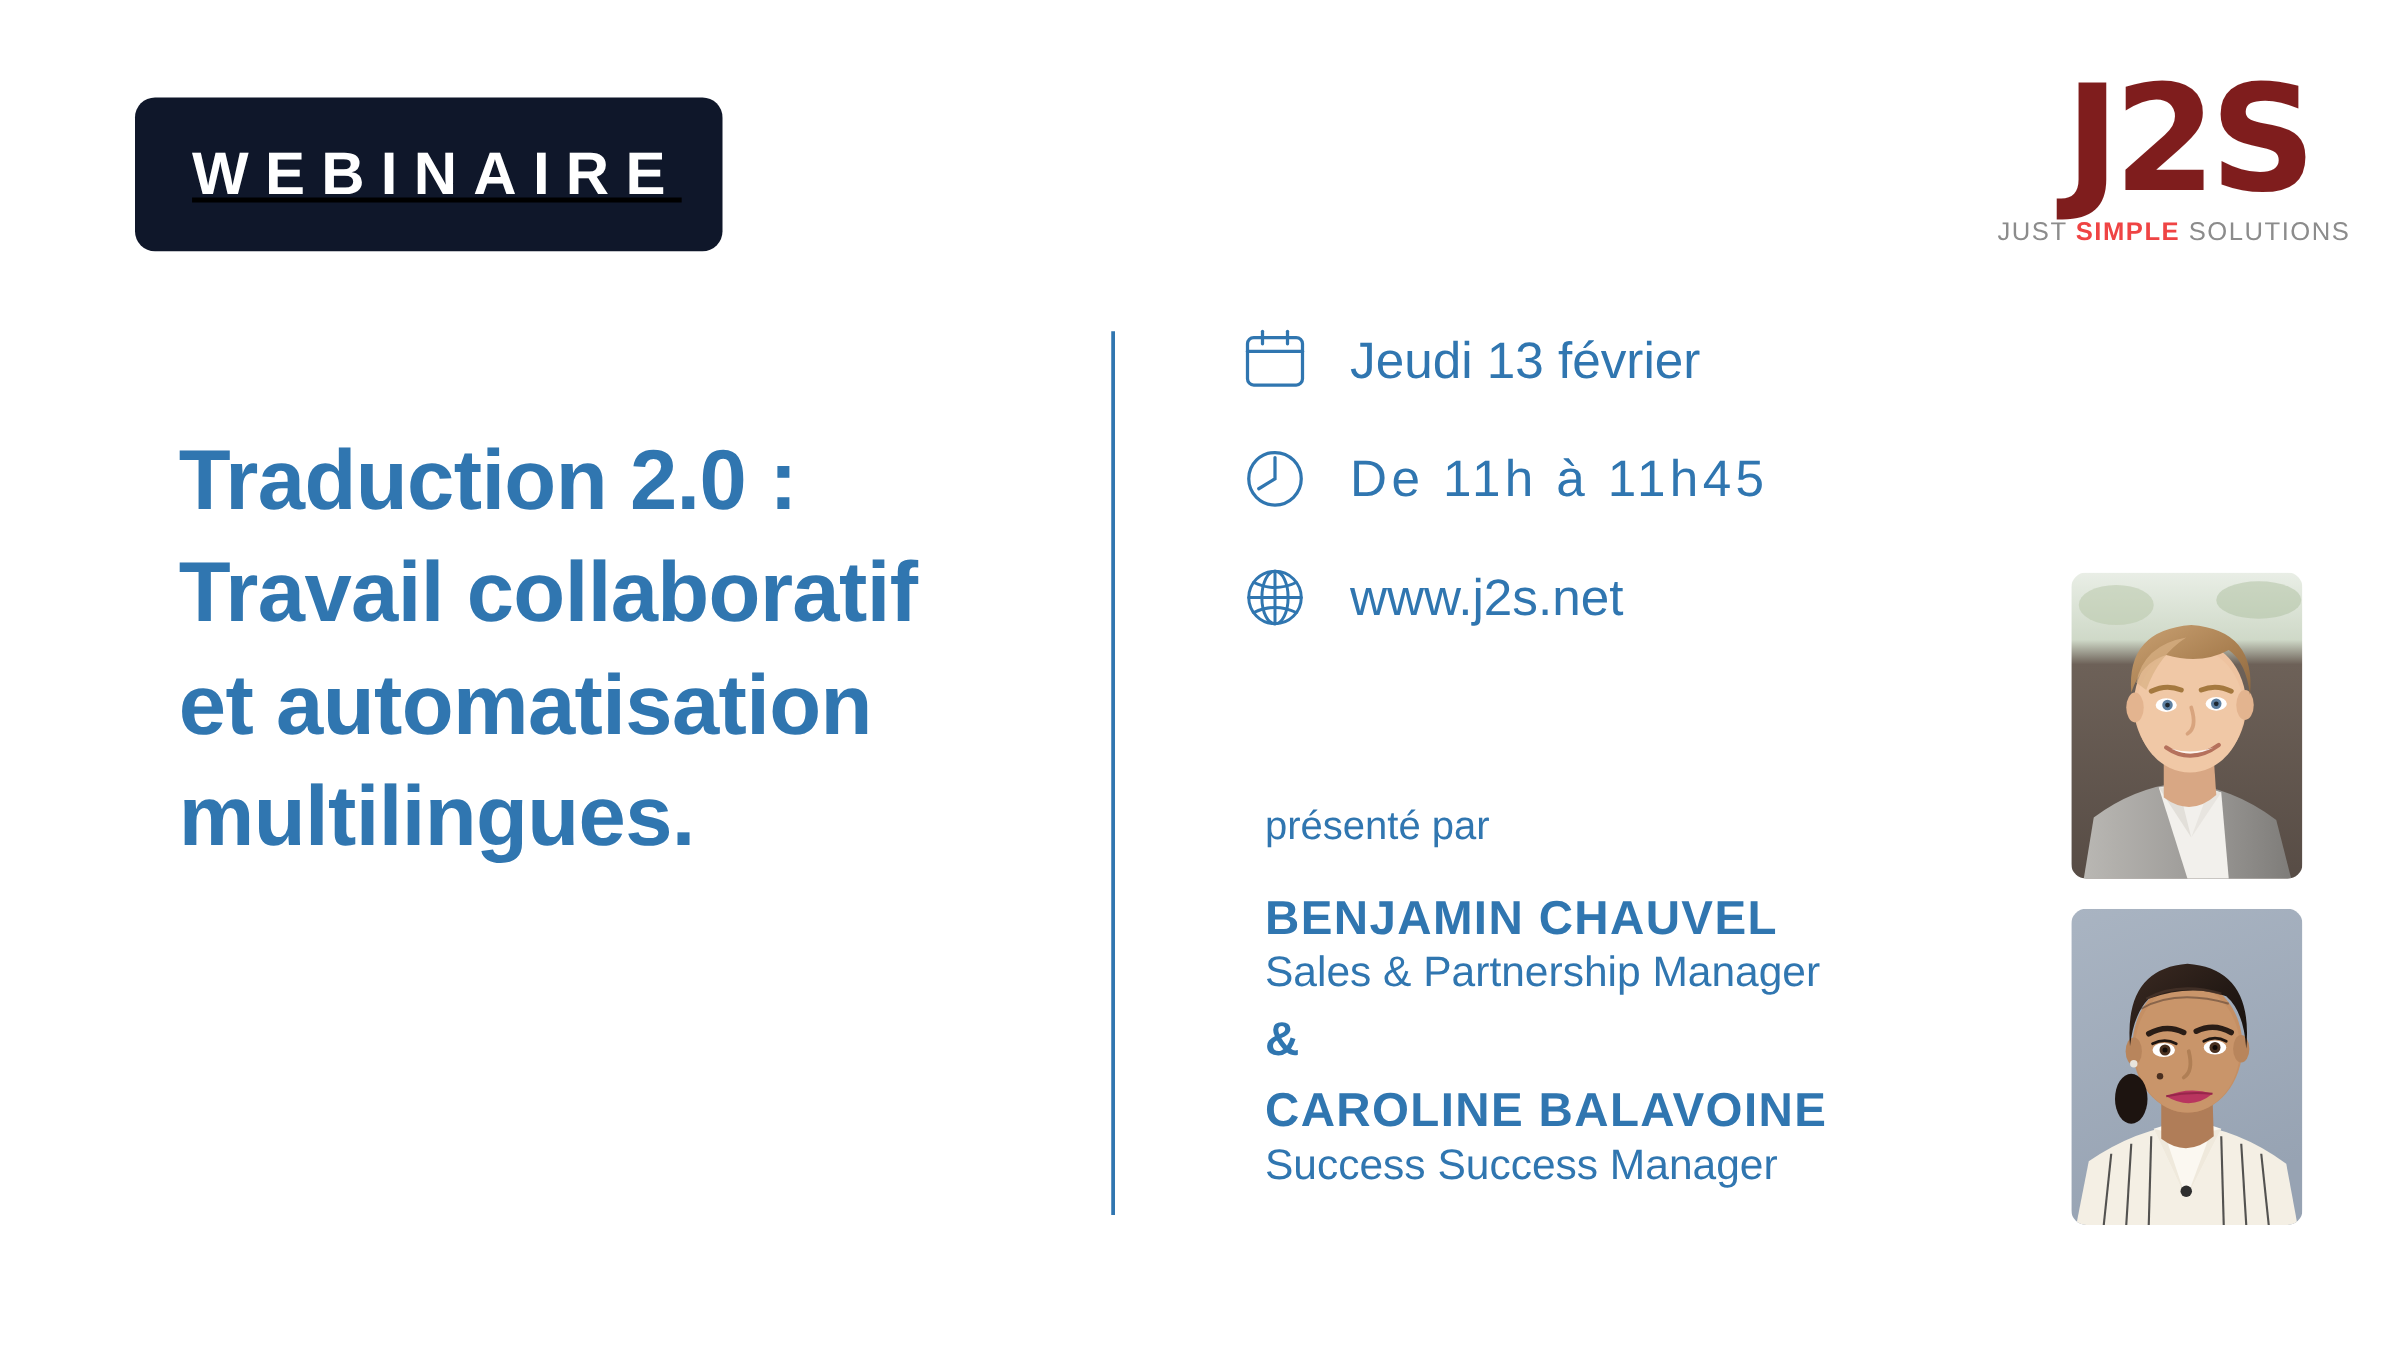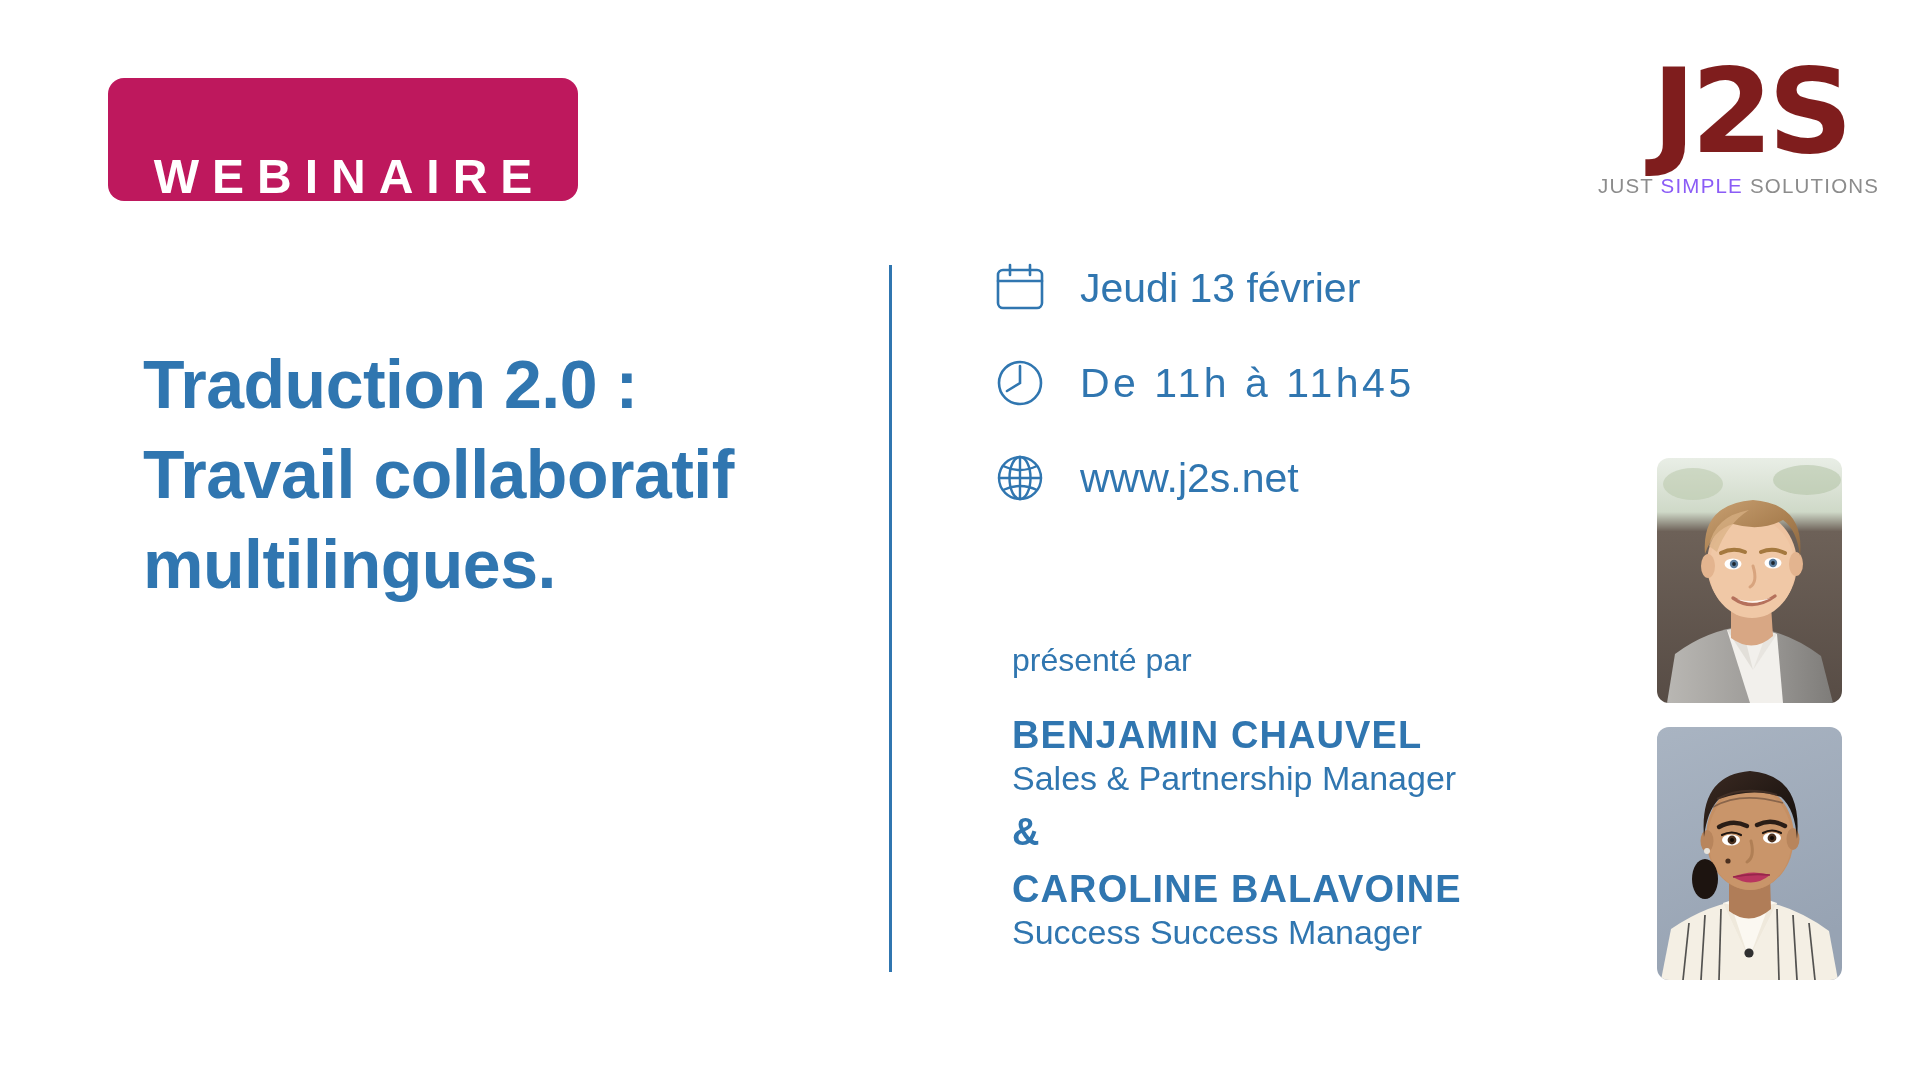--- a/index.html
+++ b/index.html
@@ -8,23 +8,23 @@
     background:#ffffff;
     font-family:"Liberation Sans", sans-serif;
     overflow:hidden;
   }
   #stage { position:relative; width:1920px; height:1080px; background:#fff; }
 
   
   #webinaire-badge{
     position:absolute; left:108px; top:78px;
     width:470px; height:123px;
-    background:#be185d;
+    background:#0f172a;
     border-radius:16px;
-    display:flex; align-items:flex-end; justify-content:center;
+    display:flex; align-items:center; justify-content:center;text-decoration:underline;
   }
   #webinaire-badge .label{
     color:#ffffff;
     font-size:48px;
     font-weight:bold;
     letter-spacing:13px;
     text-indent:13px;
     line-height:1;
   }
 
@@ -66,21 +66,21 @@
   #j2s-logo .tagline{
     display:block;
     margin-top:6px;
     text-align:center;
     font-size:20.5px;
     letter-spacing:1.2px;
     line-height:1;
     white-space:nowrap;
   }
   #j2s-logo .tag-light{ color:#8C8C8C; font-weight:normal;text-align:center; }
-  #j2s-logo .tag-bold{ color:#8b5cf6; font-weight:normal; }
+  #j2s-logo .tag-bold{ color:#ef4444; font-weight:bold; }
 
   
   #info-list{
     position:absolute; left:994px; top:258px;
     display:flex; flex-direction:column; gap:35px;
   }
   .info-row{ display:flex; align-items:center; height:60px; }
   .info-row .icon{
     width:62px; height:60px;
     display:flex; align-items:center; justify-content:flex-start;
@@ -144,20 +144,21 @@
 
 <div id="stage">
 
   <div id="webinaire-badge">
     <span class="label">WEBINAIRE</span>
   </div>
 
   <div id="headline">
     <span class="hl-line">Traduction 2.0 :</span>
     <span class="hl-line">Travail collaboratif</span>
+    <span class="hl-line">et automatisation</span>
     <span class="hl-line">multilingues.</span>
   </div>
 
   <div id="divider"></div>
 
   <div id="j2s-logo">
     <span class="mark">J2S</span>
     <span class="tagline">
       <span class="tag-light">JUST</span><span class="tag-light"> </span><span class="tag-bold">SIMPLE</span><span class="tag-light"> </span><span class="tag-light">SOLUTIONS</span>
     </span>

